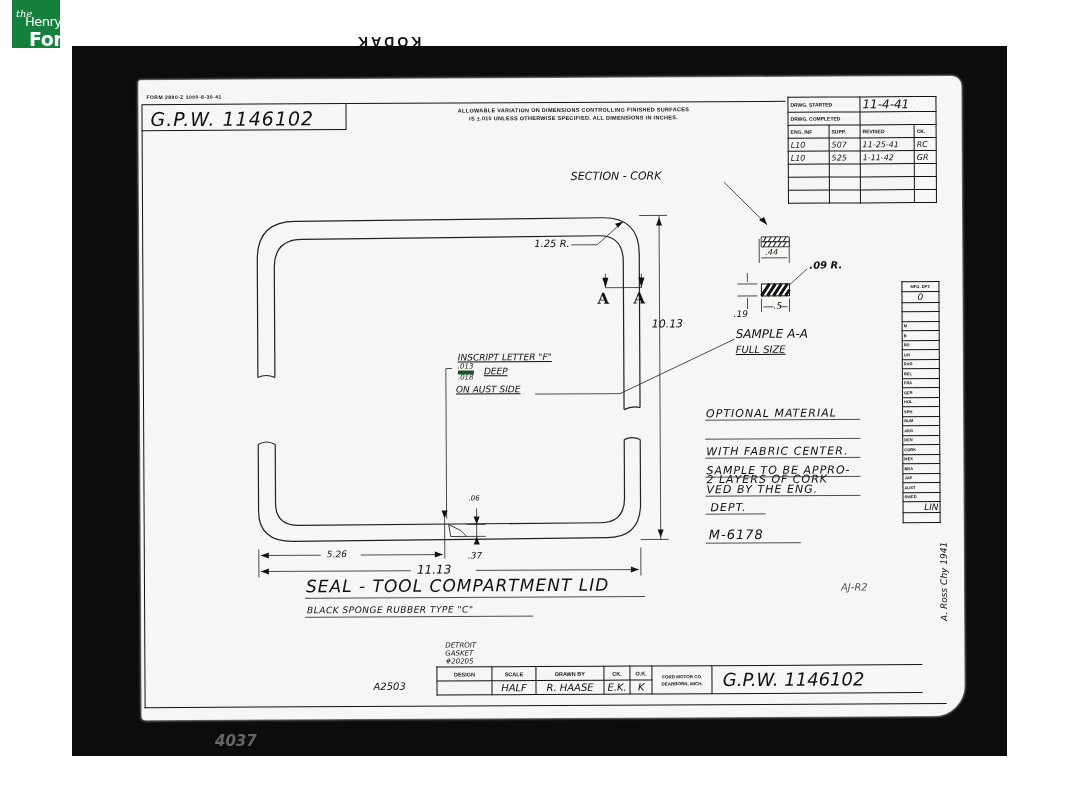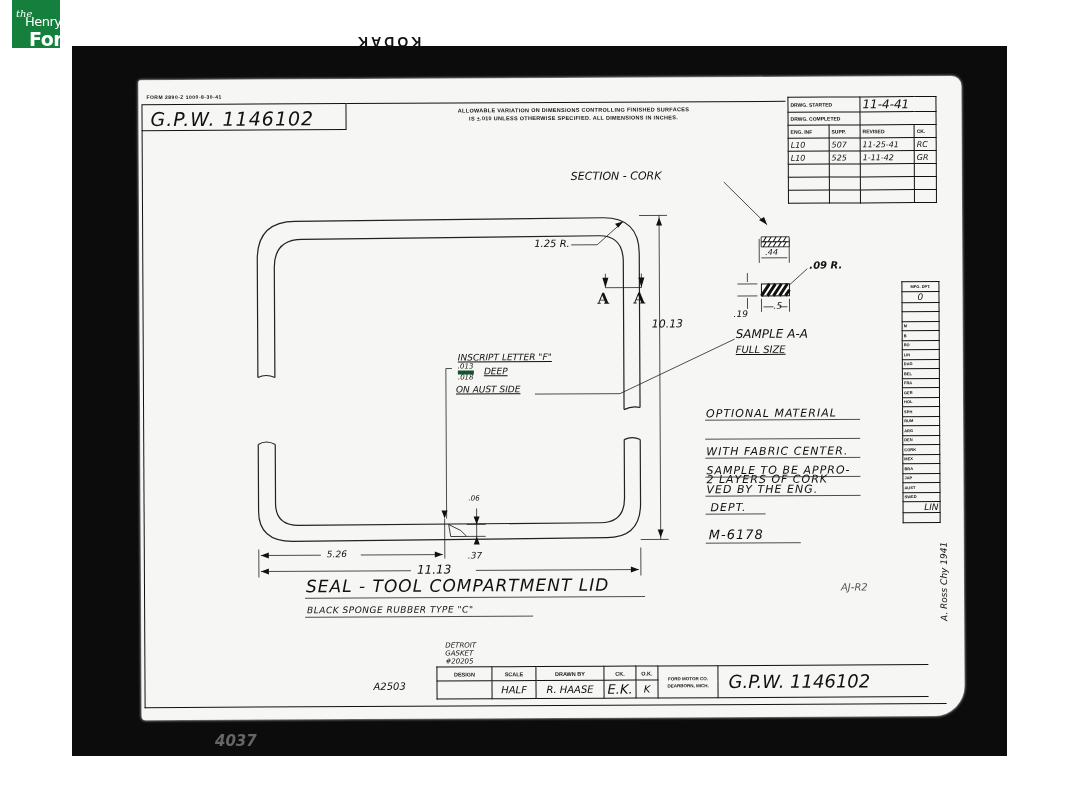--- a/index.html
+++ b/index.html
@@ -380,20 +380,20 @@
       <td rowspan="2" class="ford" style="width:60px;">
         <div>FORD MOTOR CO.</div>
         <div>DEARBORN, MICH.</div>
       </td>
       <td rowspan="2" class="gpw">G.P.W. 1146102</td>
     </tr>
     <tr>
       <td class="v"></td>
       <td class="v">HALF</td>
       <td class="v">R. HAASE</td>
-      <td class="v" style="font-size:13px;">E.K.</td>
+      <td class="v" style="font-size:10px;">E.K.</td>
       <td class="v">K</td>
     </tr>
   </tbody>
     </table>
 </div>
 
 <div class="film-note hw">4037</div>
 
 </body></html>

